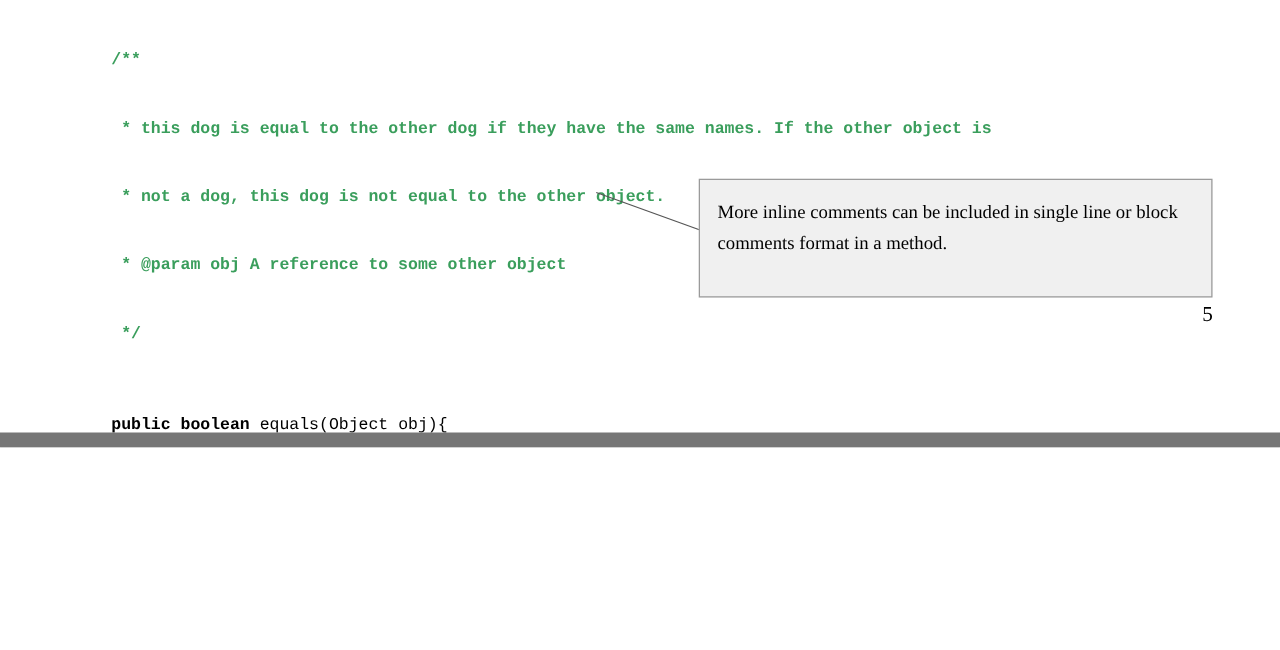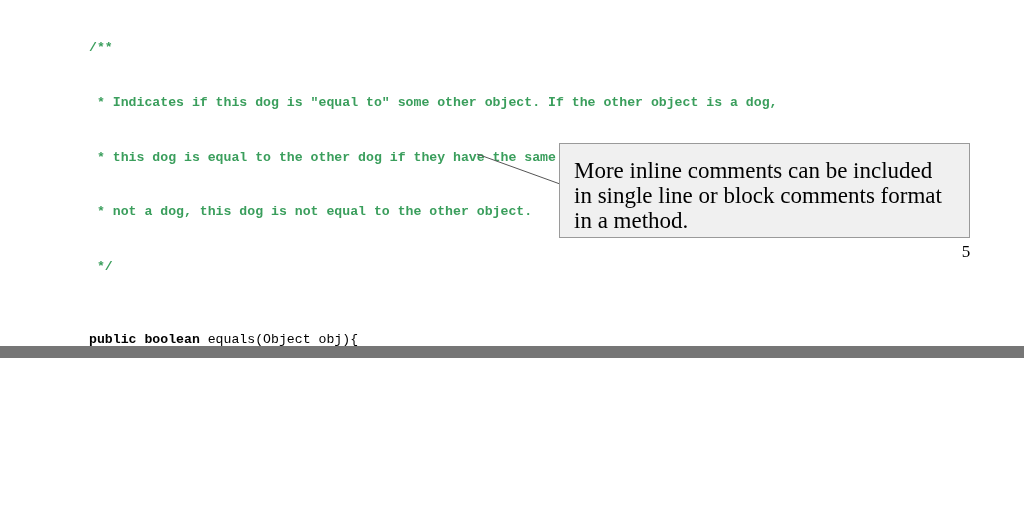--- a/index.html
+++ b/index.html
@@ -72,21 +72,21 @@
     position: absolute;
     left: 559px;
     top: 143px;
     width: 411px;
     height: 95px;
     background: #f0f0f0;
     border: 1px solid #9a9a9a;
     box-sizing: border-box;
     padding: 14px 14px 0 14px;
     font-family: "Liberation Serif", "DejaVu Serif", serif;
-    font-size: 23px;
+    font-size: 15px;
     line-height: 25px;
     color: #000000;
   }
 
   
   .leader {
     position: absolute;
     left: 470px;
     top: 148px;
     width: 95px;
@@ -106,23 +106,23 @@
     color: #000000;
   }
 </style>
 </head>
 <body>
 
 <div class="slide" id="slide-top">
 
   <div class="code-block" id="code-top">
     <div class="code-line cmt">/**</div>
-    <div class="code-line cmt"> * Indicates if this dog is "equal to" some other object. If the other object is a dog,</div>
     <div class="code-line cmt"> * this dog is equal to the other dog if they have the same names. If the other object is</div>
     <div class="code-line cmt"> * not a dog, this dog is not equal to the other object.</div>
+    <div class="code-line cmt"> * @param obj A reference to some other object</div>
     <div class="code-line cmt"> */</div>
 
     <div class="code-line"><span class="kw">public boolean</span><span class="plain"> equals(Object obj){</span></div>
 
     <div class="code-line">        <span class="hl">//The specific object isn't a dog.</span></div>
 
     
 
     
 

